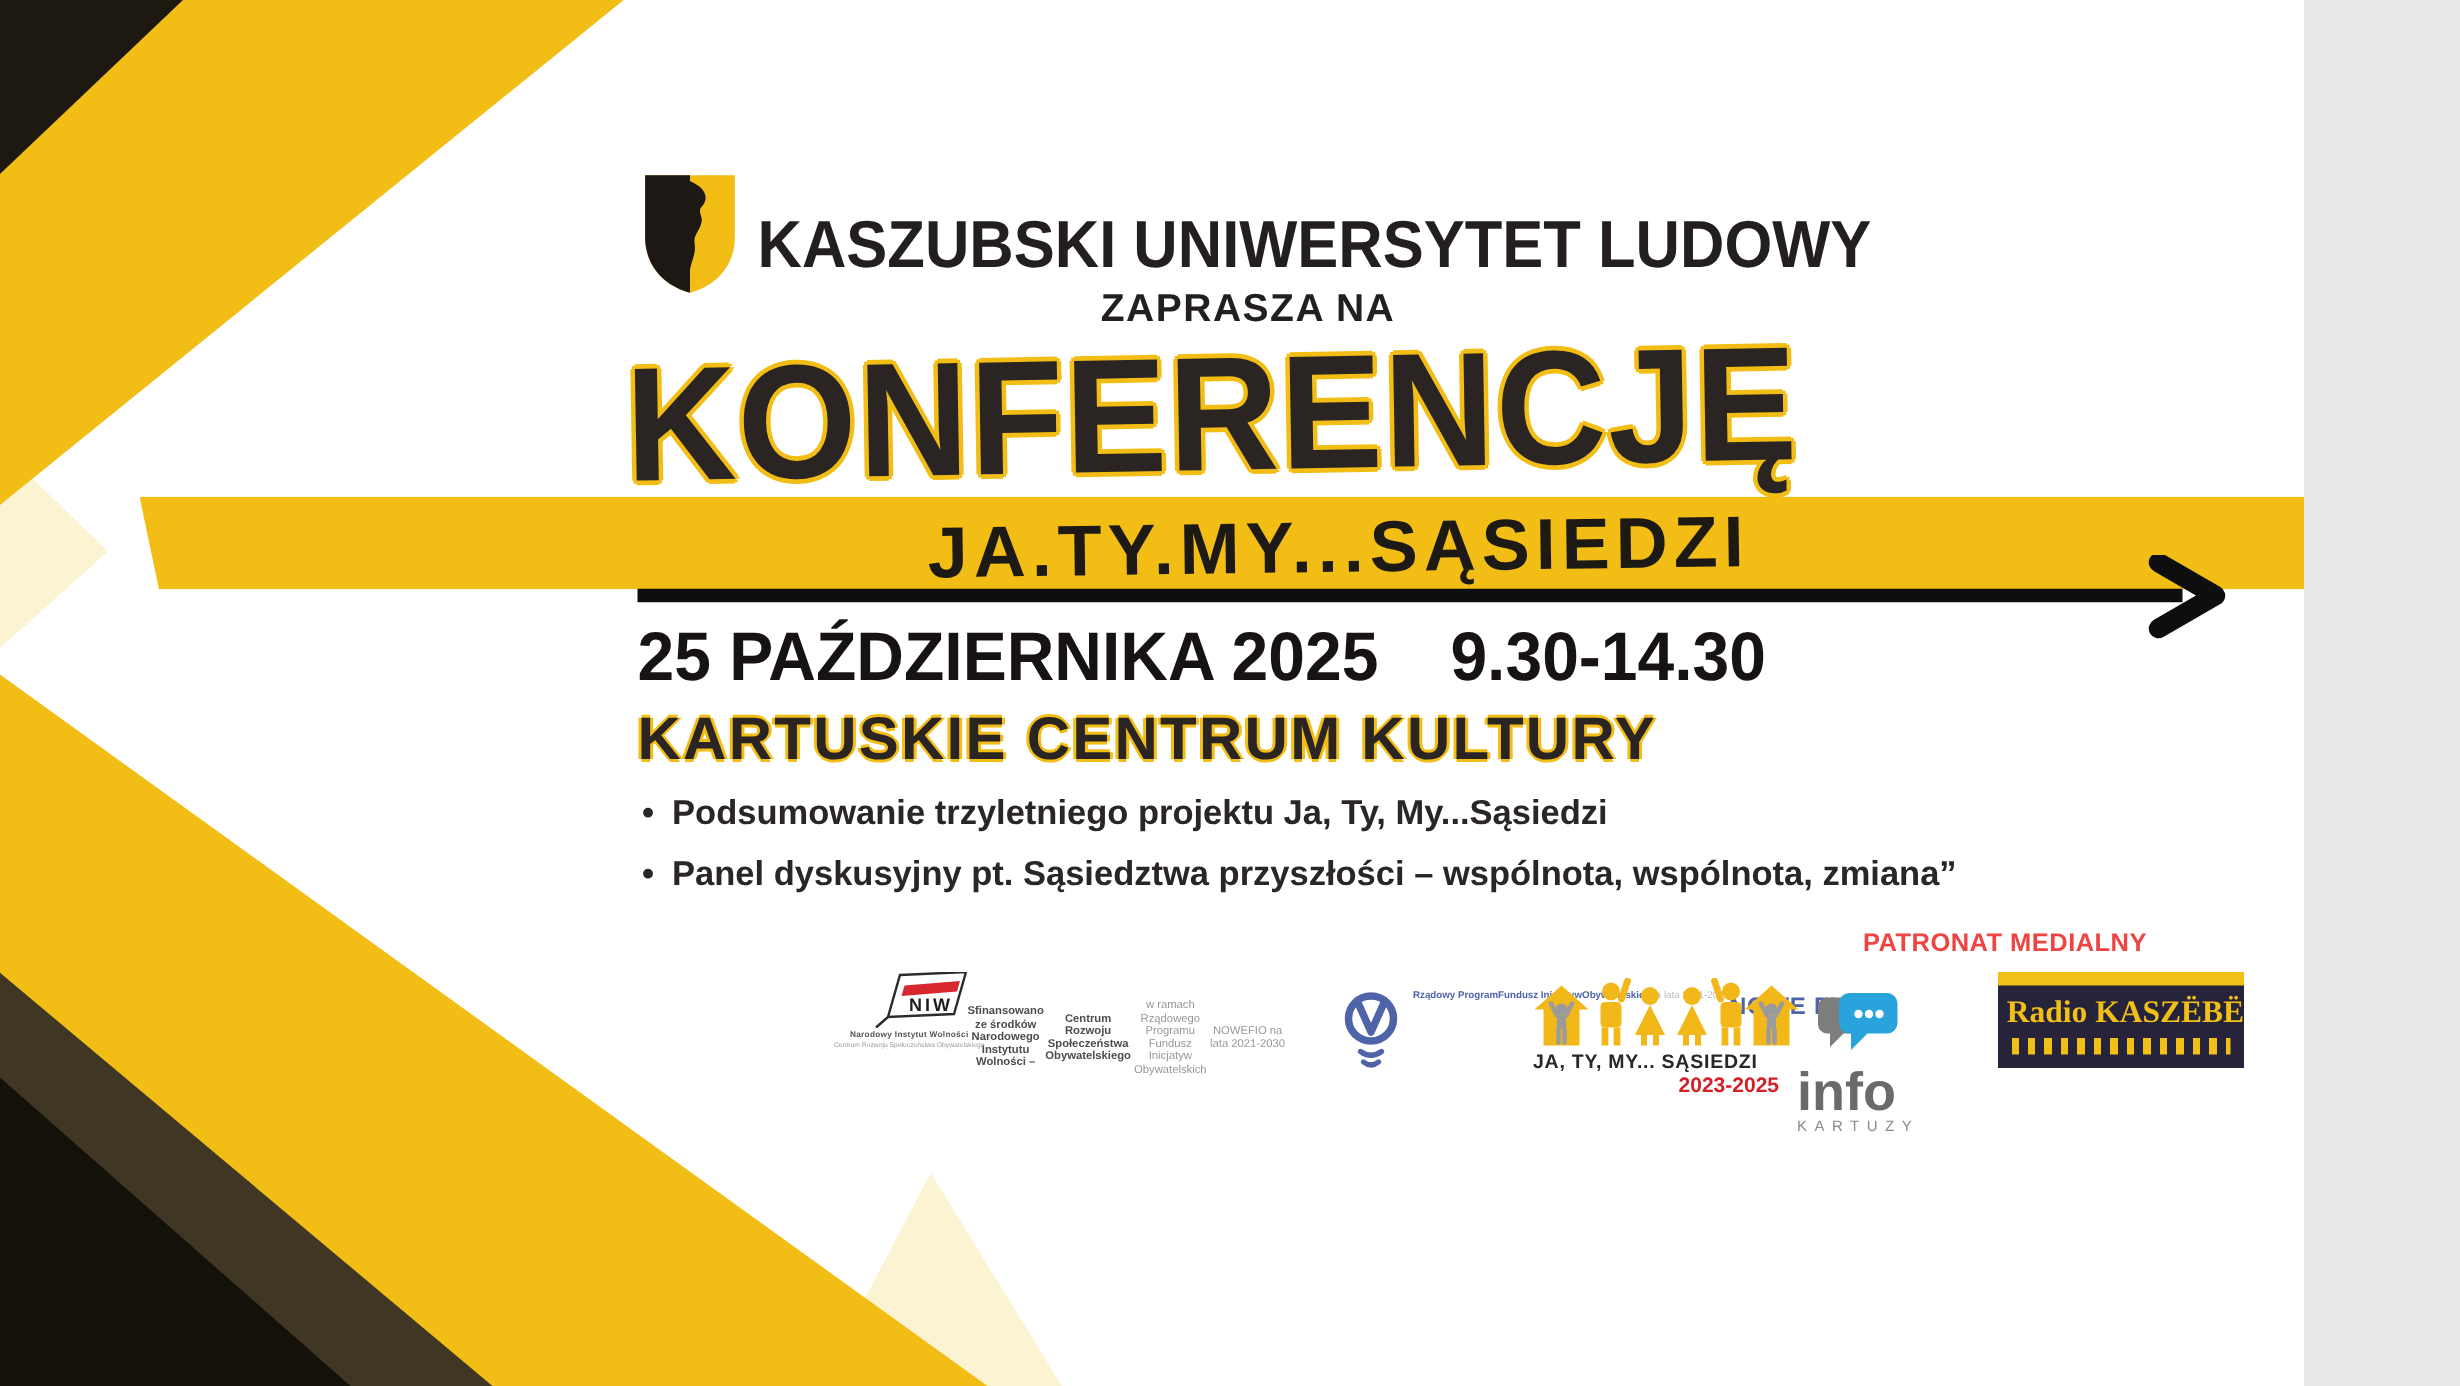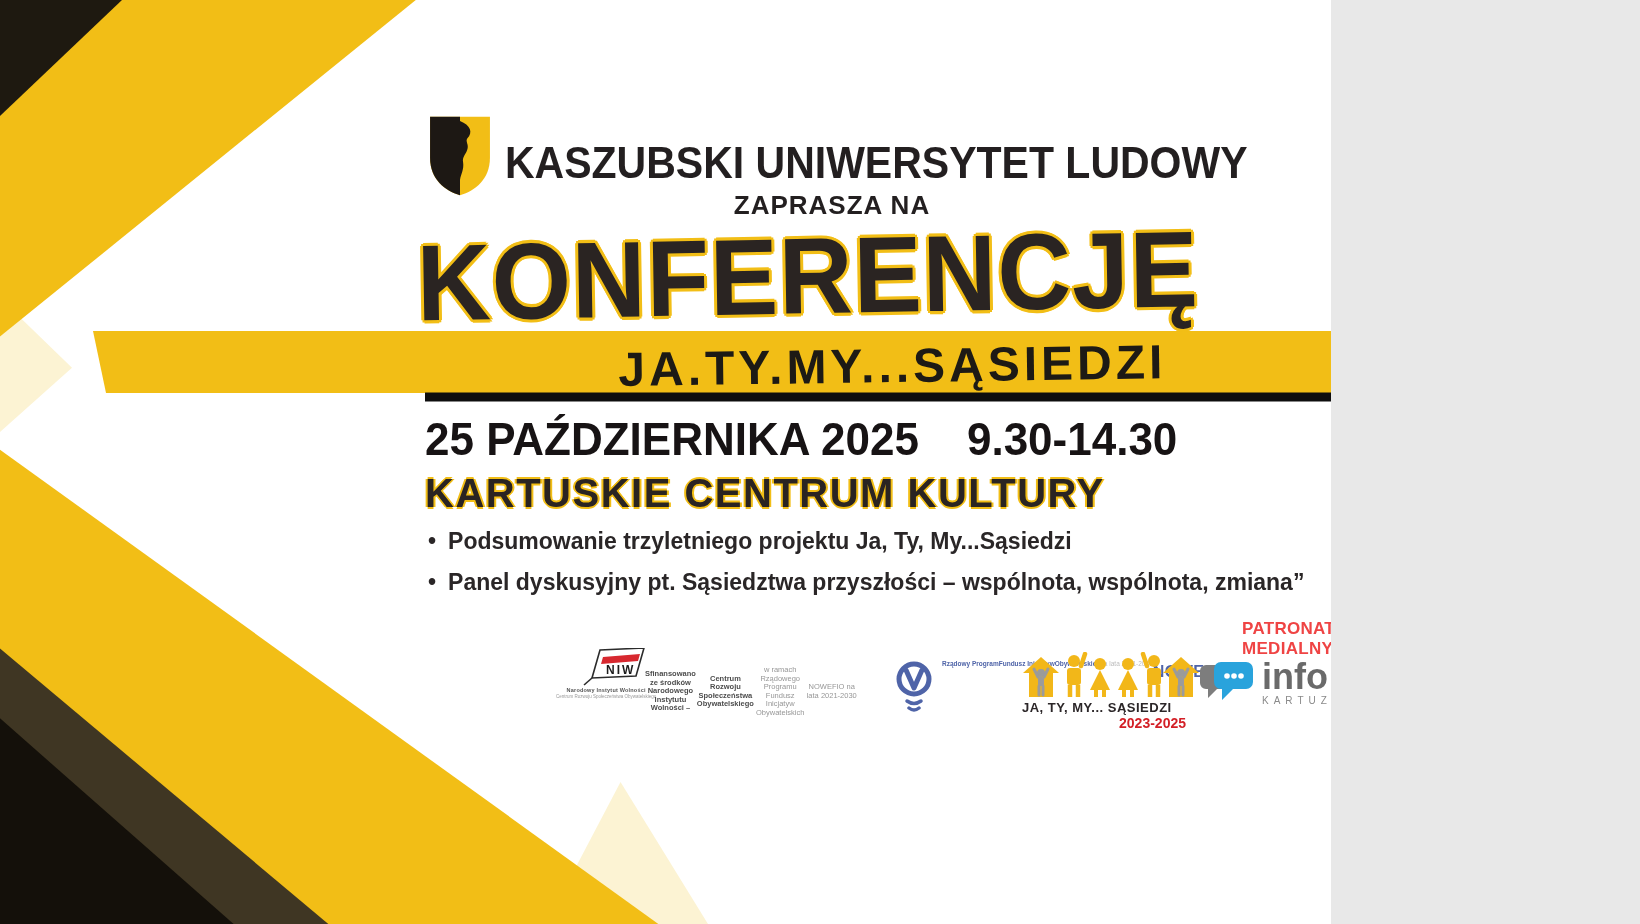--- a/index.html
+++ b/index.html
@@ -1,17 +1,17 @@
 <!DOCTYPE html>
 <html><head>
 <meta charset="utf-8">
 <style>
   html,body{margin:0;padding:0;background:#e8e8e8;}
   .poster{
-    position:relative;width:1331px;height:924px;background:#ffffff;overflow:hidden;
+    position:relative;width:1536px;height:924px;background:#ffffff;overflow:hidden;
     font-family:"Liberation Sans", sans-serif;color:#231f20;
   }
   .abs{position:absolute;}
   
   .decor{position:absolute;pointer-events:none;}
   .d-top-yellow{left:0;top:0;width:420px;height:340px;background:#F2BE16;
     clip-path:polygon(28% 0, 99% 0, 0 99%, 0 34%);}
   .d-top-black{left:0;top:0;width:122px;height:116px;background:#1e1910;
     clip-path:polygon(0 0, 100% 0, 0 100%);}
   .d-left-cream{left:0;top:298px;width:72px;height:134px;background:#FCF3D3;
@@ -62,21 +62,21 @@
   .fund-a{font-size:7.5px;line-height:8.5px;font-weight:700;color:#4d4d4d;}
   .fund-b{font-size:7.5px;line-height:8.5px;font-weight:400;color:#979797;}
   .nowefio{left:893px;top:660px;gap:7px;align-items:flex-start;}
   .fio-col{display:flex;}
   .fio-small{font-size:6.5px;line-height:7.5px;font-weight:700;color:#4F64A8;}
   .fio-years{font-size:6.5px;line-height:8px;color:#bcbcbc;}
   .fio-name{font-size:16px;font-weight:700;color:#4F64A8;letter-spacing:0.5px;margin-top:3px;white-space:nowrap;}
   .jatymy{left:1022px;top:652px;flex-direction:column;align-items:flex-start;gap:0;}
   .jatymy-title{font-size:13px;font-weight:800;color:#2b2628;letter-spacing:0.5px;white-space:nowrap;}
   .jatymy-years{font-size:14px;font-weight:800;color:#D32027;align-self:flex-end;margin-right:14px;}
-  .infok{left:1198px;top:660px;gap:6px;align-items:center;}
+  .infok{left:1198px;top:660px;gap:6px;align-items:center;flex-direction:column;}
   .infok-col{display:flex;flex-direction:column;align-items:flex-start;}
   .infok-name{font-size:36px;line-height:32px;font-weight:700;color:#6a6a6a;}
   .infok-city{font-size:10px;letter-spacing:5px;color:#8a8a8a;margin-top:2px;}
   .radio{left:1332px;top:648px;width:164px;height:64px;background:#26243A;flex-direction:column;align-items:stretch;}
   .radio-topbar{height:9px;background:#F2BF17;}
   .radio-name{font-family:"Liberation Serif", serif;font-size:21px;font-weight:700;color:#F2BF17;
     text-align:right;line-height:34px;height:34px;}
   .radio-dashes{height:11px;margin:1px 9px 6px;background:repeating-linear-gradient(90deg,#F2BF17 0 5px,rgba(0,0,0,0) 5px 11px);}
 </style>
 </head>

